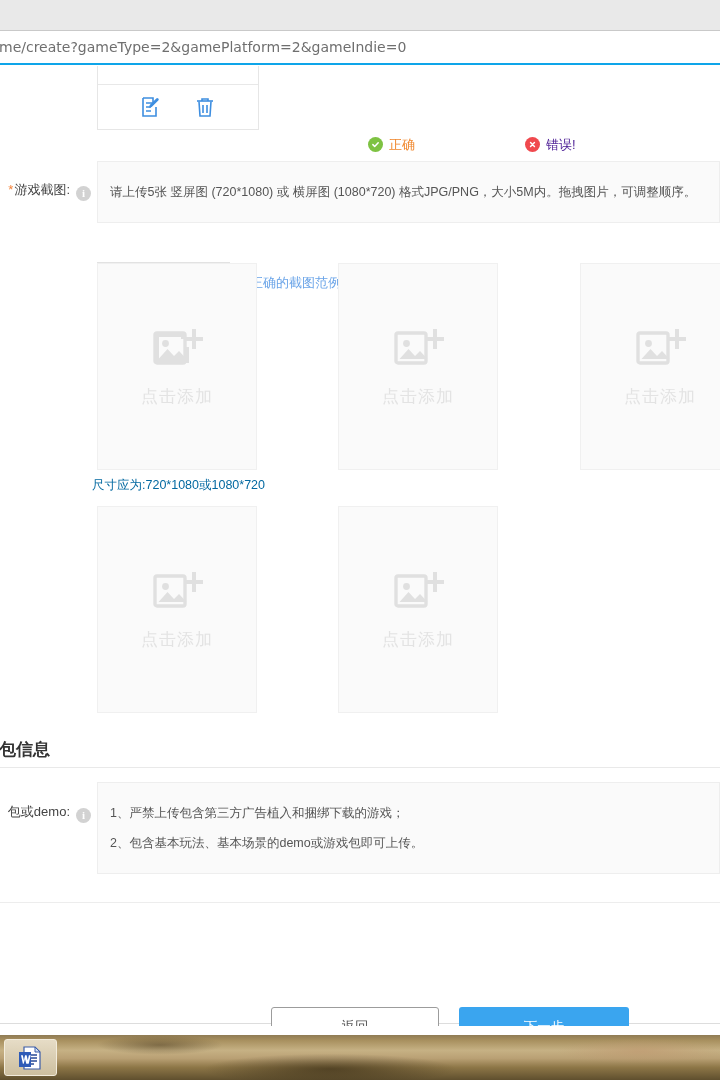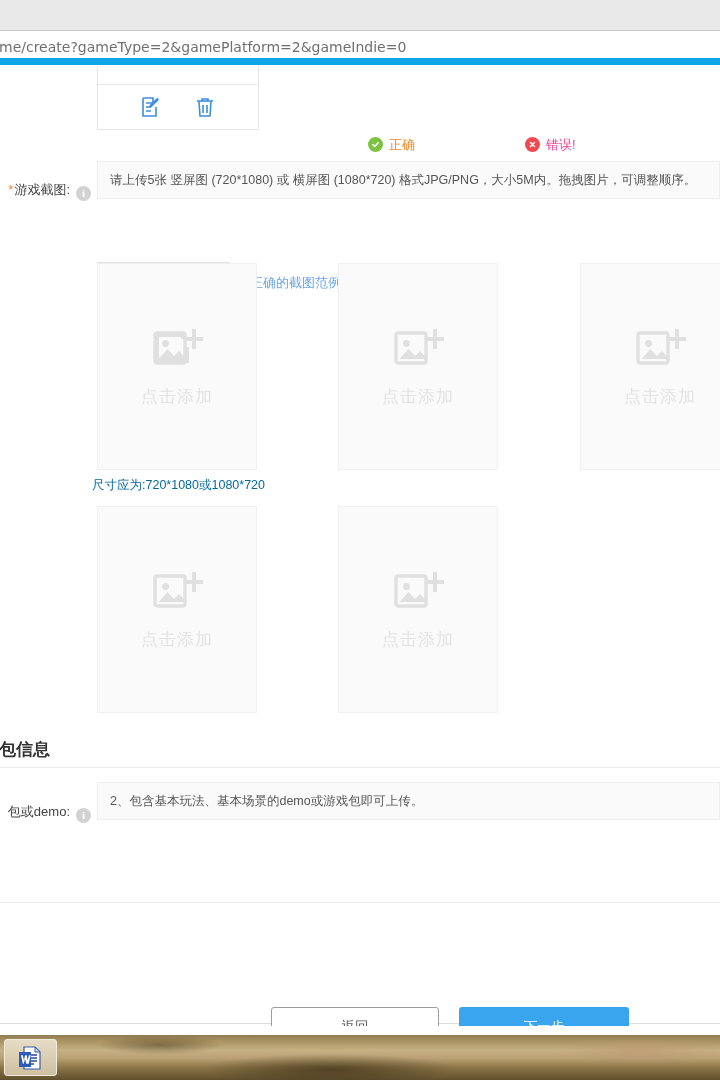--- a/index.html
+++ b/index.html
@@ -14,21 +14,21 @@
   #browser-top-bar {
     position: absolute; left: 0; top: 0;
     width: 720px; height: 31px;
     background: #e9e9e9;
     border-bottom: 1px solid #c9c9c9;
   }
   #browser-url-bar {
     position: absolute; left: 0; top: 32px;
     width: 720px; height: 33px;
     background: #ffffff;
-    border-bottom: 7px solid #0ea5e9;
+    border-bottom: 2px solid #0ea5e9;
   }
   #url-text {
     position: absolute; left: -1px; top: 7px;
     font-size: 14px; color: #6f6f6f;
     white-space: nowrap;
     font-family: "DejaVu Sans", sans-serif;
   }
 
   
   #page {
@@ -59,21 +59,21 @@
   .act-icon { width: 24px; height: 24px; color: #3e8ee0; cursor: pointer; }
   .act-icon svg { display: block; width: 24px; height: 24px; }
 
   
   .legend-item {
     position: absolute; top: 71px;
     display: flex; align-items: center; gap: 6px;
     font-size: 13px; line-height: 1;
   }
   #legend-correct { left: 368px; color: #f0862b; }
-  #legend-error   { left: 525px; color: #ec4899; }
+  #legend-error   { left: 525px; color: #4c1d95; }
   .badge-circle {
     width: 15px; height: 15px; border-radius: 50%;
     display: inline-flex; align-items: center; justify-content: center;
     flex: 0 0 15px;
   }
   #badge-correct { background: #7ec242; }
   #badge-error   { background: #f0494e; }
   .badge-circle svg { width: 9px; height: 9px; display: block; }
 
   
@@ -91,21 +91,21 @@
     background: #d2d2d2; color: #ffffff;
     font-size: 11px; font-weight: bold;
     vertical-align: -3px; margin-left: 6px;
     font-family: "Liberation Serif", serif;
   }
 
   .hint-box {
     position: absolute; left: 97px;
     width: 623px; background: #fafafa;
     border: 1px solid #eeeeee;
-    padding: 8px 12px;
+    padding: 20px 12px;
     font-size: 12.5px; color: #555;
     line-height: 20px;
   }
   .hint-box p { margin: 0; }
   .hint-box p + p { margin-top: 10px; }
 
   
   #upload5-button {
     position: absolute; left: 97px; top: 196px;
     width: 133px; height: 39px;
@@ -344,20 +344,21 @@
   </div>
 
   <h2 class="section-heading" id="pkg-heading">包信息</h2>
   <div class="section-rule" style="top:701px;"></div>
 
   <div class="form-row" style="top:719px;">
     <div class="row-label">
       <span>包或demo:</span><span class="info-dot">i</span>
     </div>
     <div class="hint-box" style="top:-3px;">
+      <p>1、严禁上传包含第三方广告植入和捆绑下载的游戏；</p>
       <p>2、包含基本玩法、基本场景的demo或游戏包即可上传。</p>
     </div>
   </div>
 
 
   <div id="footer-bar"></div>
   <div id="back-button">返回</div>
   <div class="btn-primary" id="next-button">下一步</div>
 </div>
 

